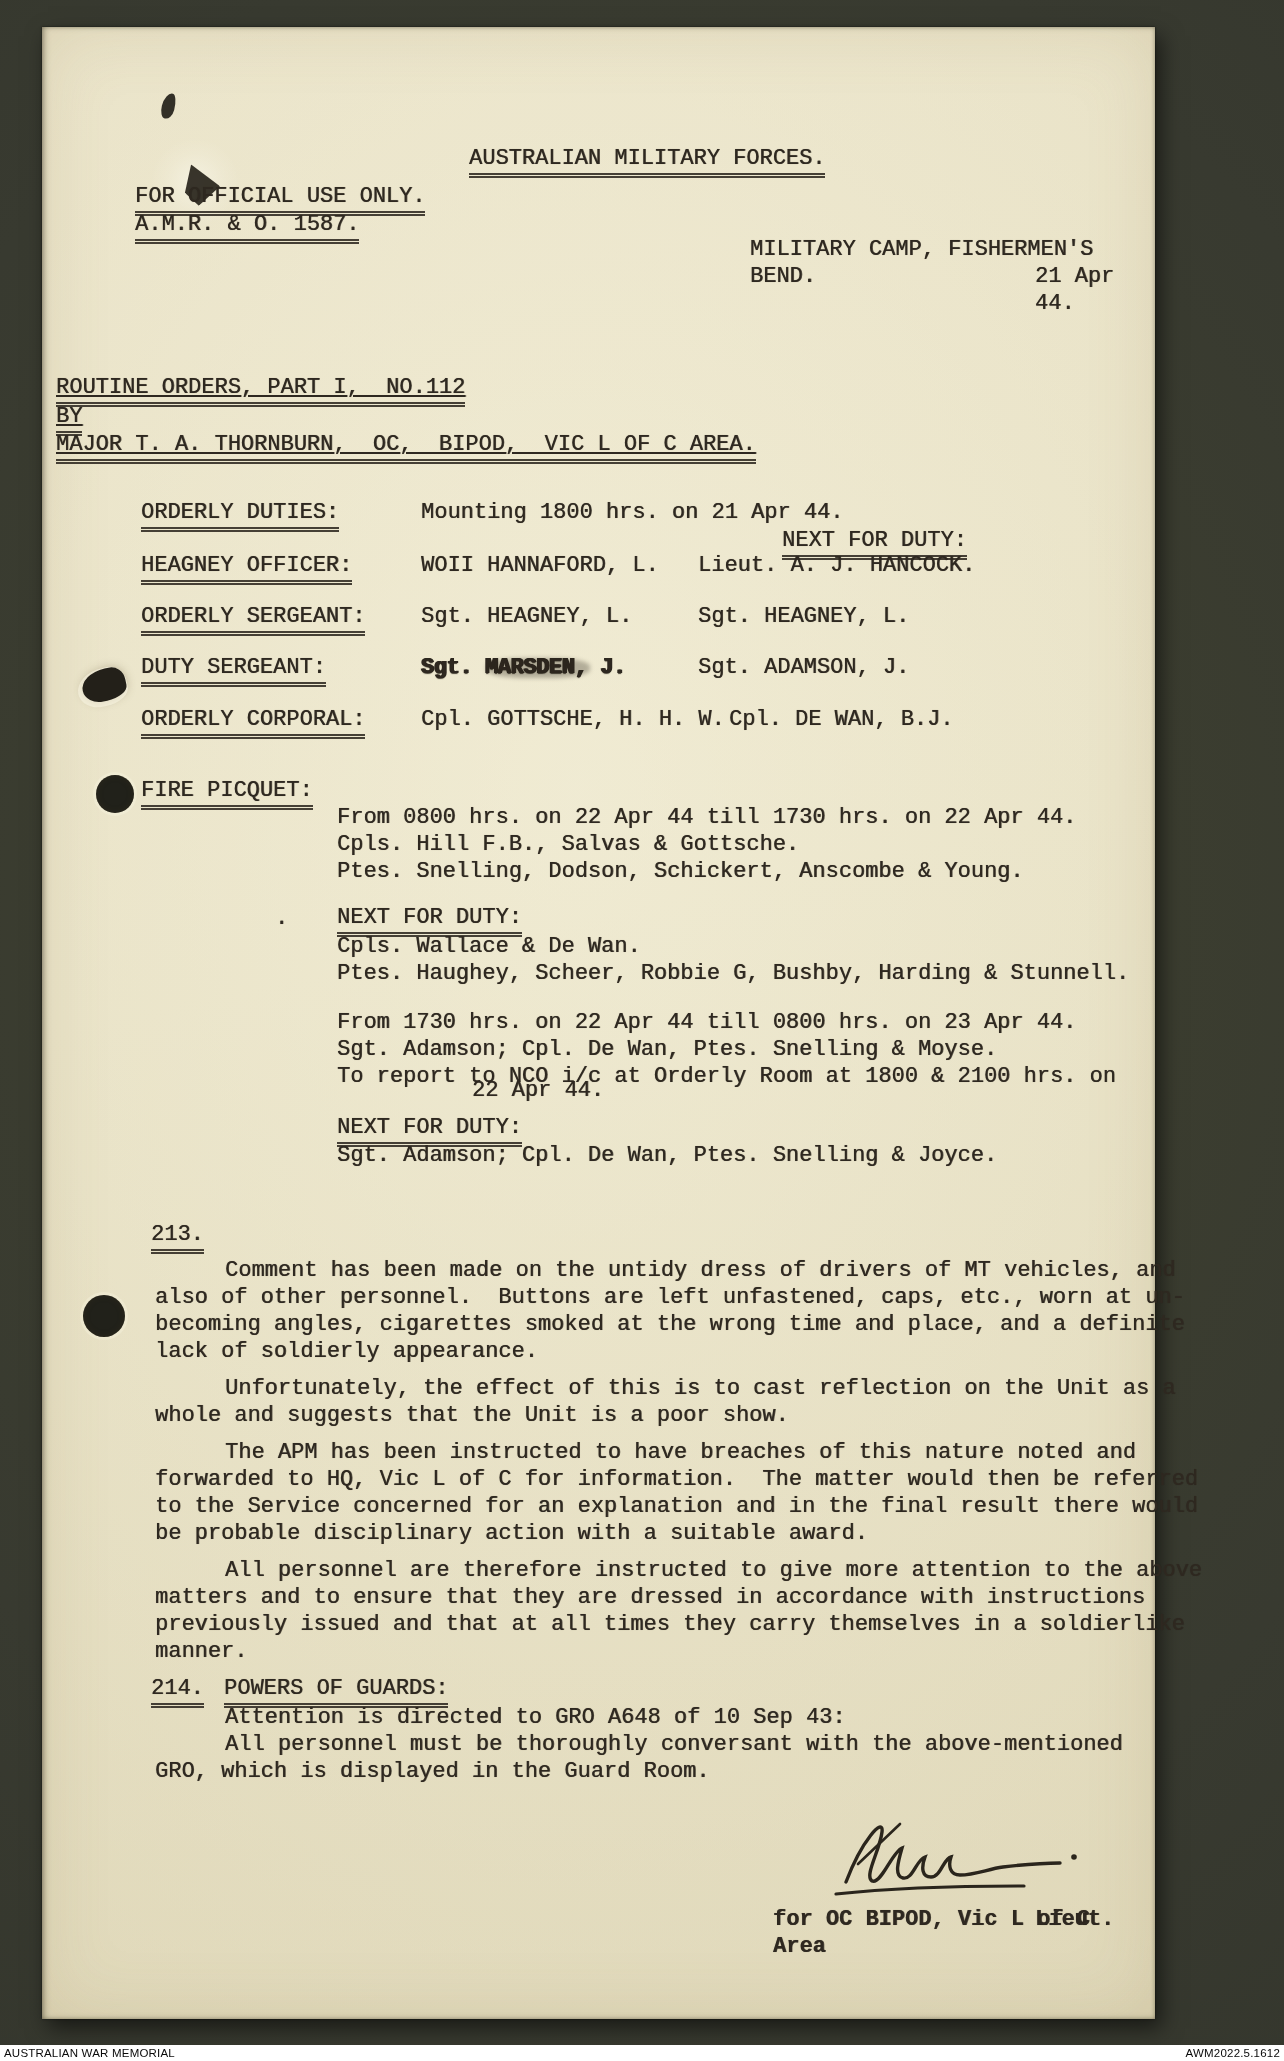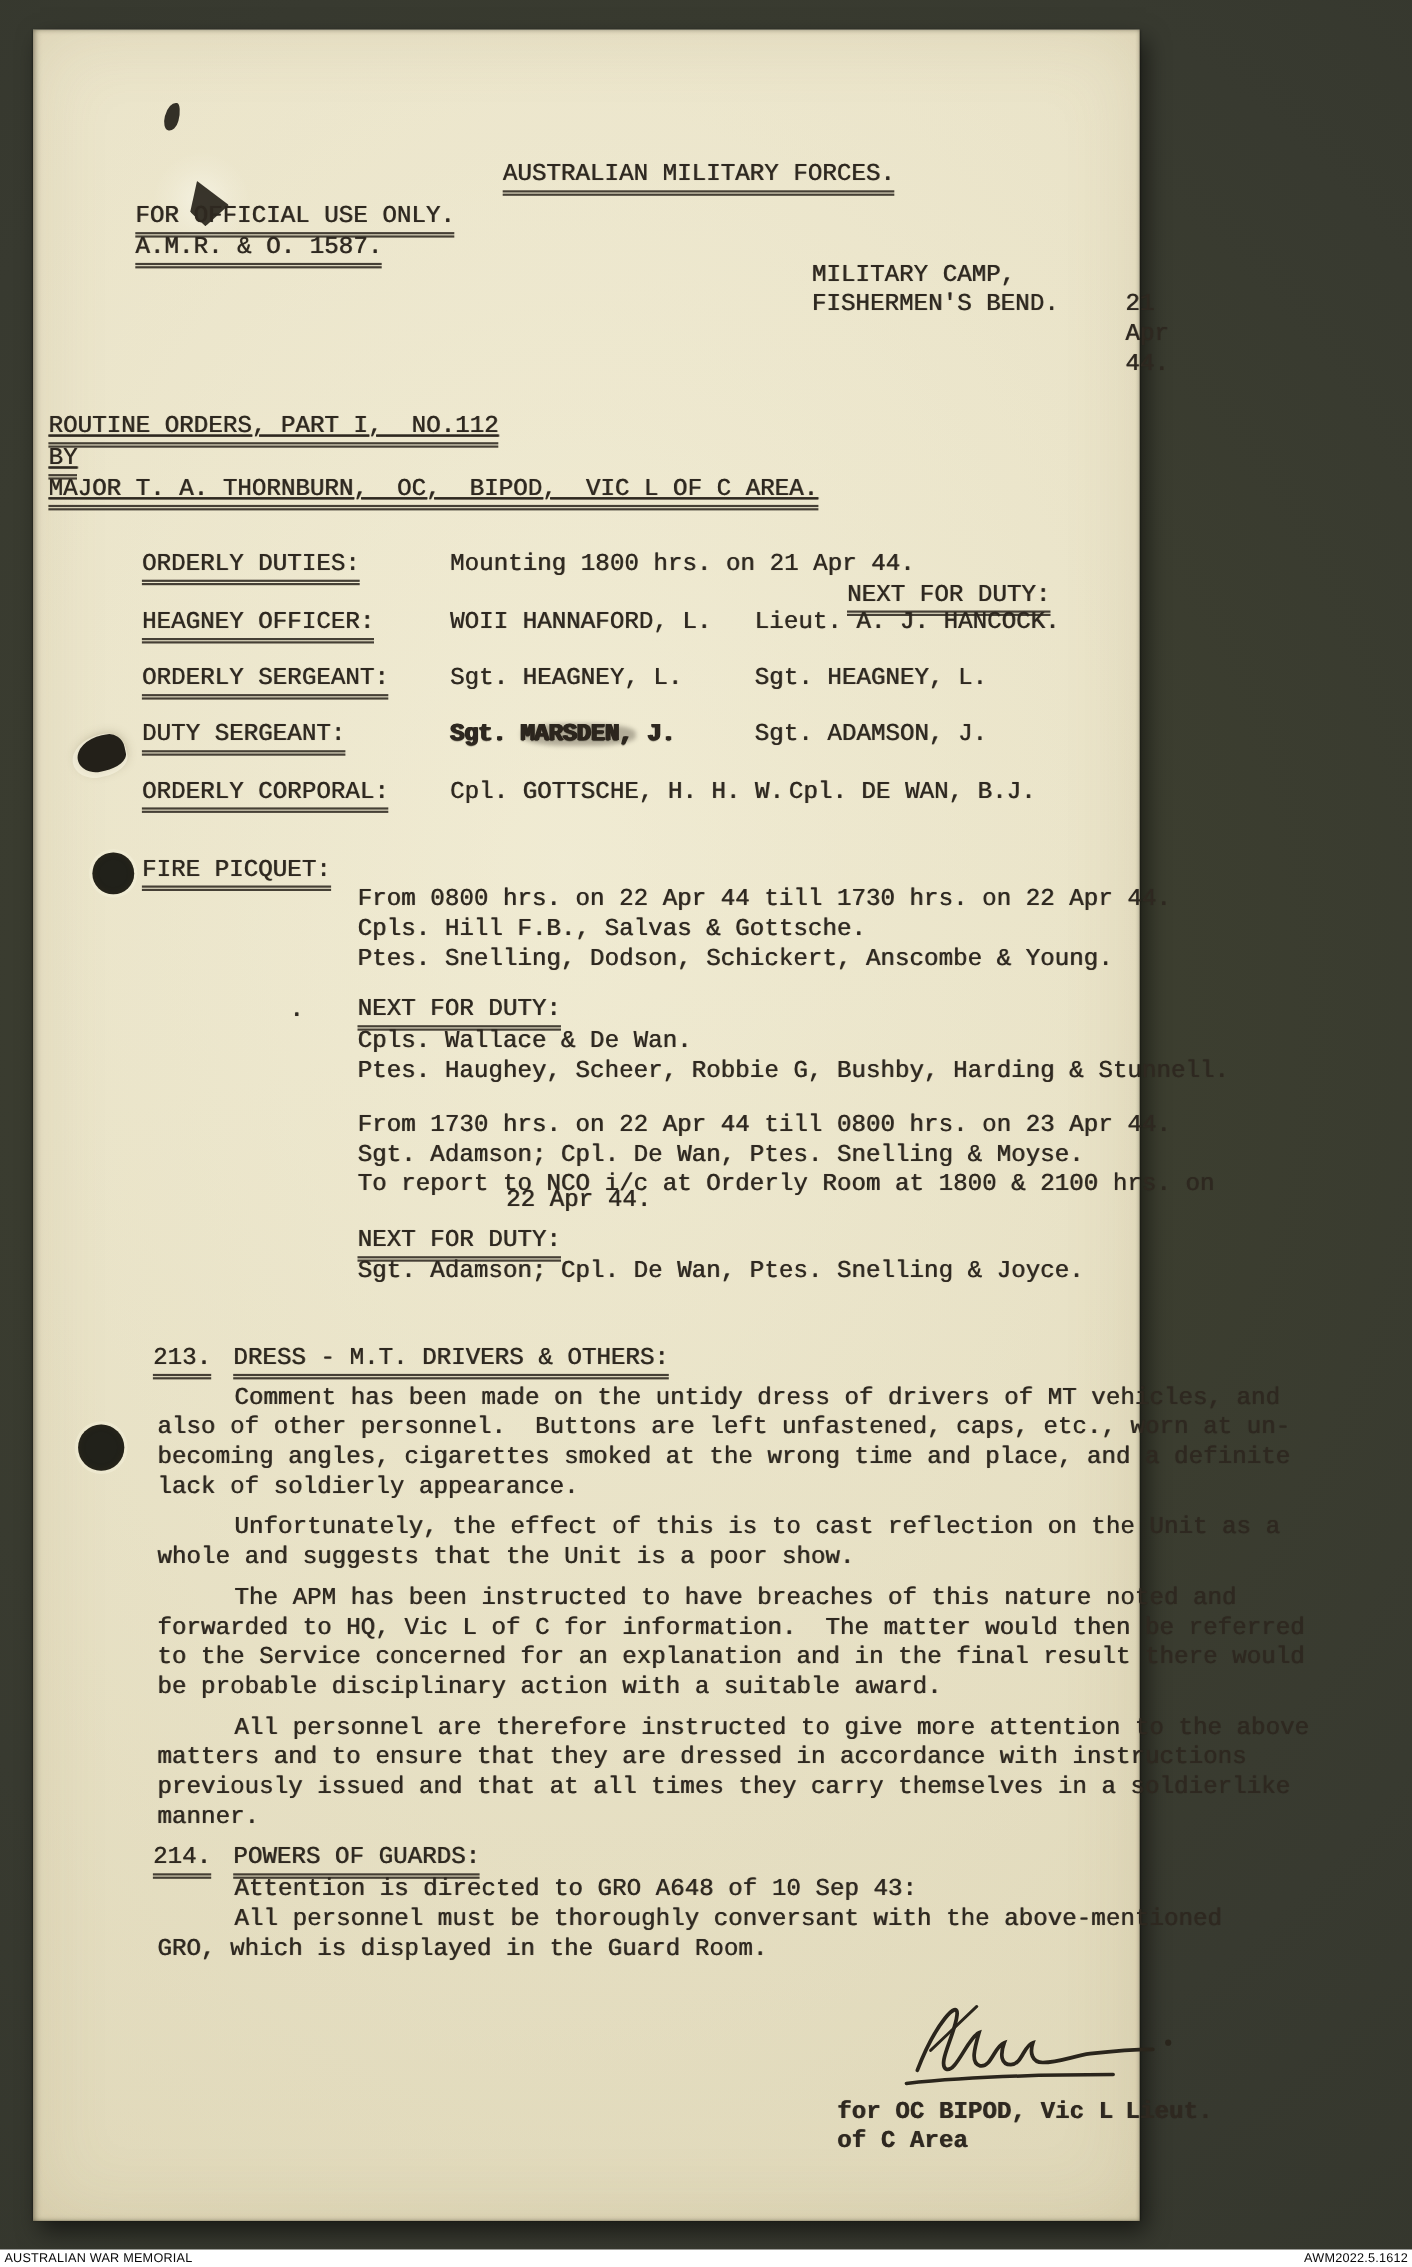--- a/index.html
+++ b/index.html
@@ -2,21 +2,21 @@
 <html><head>
 <meta charset="utf-8">
 <style>
   html,body{margin:0;padding:0;}
   body{
     width:1284px;height:2061px;position:relative;overflow:hidden;
     background:radial-gradient(120% 90% at 50% 45%, #40422f 0%, #383a30 55%, #31332a 100%);
     font-family:"Liberation Sans", sans-serif;
   }
   .paper{
-    position:absolute;left:30px;top:27px;width:1006px;height:1992px;
+    position:absolute;left:42px;top:27px;width:1113px;height:1992px;
     background:
       radial-gradient(130% 100% at 48% 38%, rgba(255,252,238,.30), rgba(150,130,80,.10)),
       linear-gradient(168deg,#ece6cb 0%, #e9e3c6 45%, #e2dbbc 100%);
     box-shadow: inset 3px 0 7px -2px rgba(40,35,20,.55),
                 inset -1px 0 4px -1px rgba(40,35,20,.35),
                 inset 0 0 70px rgba(140,120,70,.16),
                 6px 9px 20px rgba(0,0,0,.55),
                 0 0 2px rgba(0,0,0,.65);
   }
   .tw{
@@ -107,21 +107,20 @@
 
   <div class="tw" style="left:295px;top:969px;width:920px;margin-top:13px;">From 1730 hrs. on 22 Apr 44 till 0800 hrs. on 23 Apr 44.
 Sgt. Adamson; Cpl. De Wan, Ptes. Snelling &amp; Moyse.
 To report to NCO i/c at Orderly Room at 1800 &amp; 2100 hrs. on</div>
   <div class="tw" style="left:430px;top:1050px;">22 Apr 44.</div>
 
   <div class="tw" style="left:295px;top:1087px;"><span class="u">NEXT FOR DUTY:</span></div>
   <div class="tw" style="left:295px;top:1115px;width:920px;">Sgt. Adamson; Cpl. De Wan, Ptes. Snelling &amp; Joyce.</div>
 
   <div class="tw" style="left:109px;top:1194px;"><span class="u">213.</span></div>
-  <div class="tw" style="left:182px;top:1194px;"><span class="u">DRESS - M.T. DRIVERS &amp; OTHERS:</span></div>
   <div class="tw para" style="top:1230px;">Comment has been made on the untidy dress of drivers of MT vehicles, and
 also of other personnel.  Buttons are left unfastened, caps, etc., worn at un-
 becoming angles, cigarettes smoked at the wrong time and place, and a definite
 lack of soldierly appearance.</div>
   <div class="tw para" style="top:1412px;">The APM has been instructed to have breaches of this nature noted and
 forwarded to HQ, Vic L of C for information.  The matter would then be referred
 to the Service concerned for an explanation and in the final result there would
 be probable disciplinary action with a suitable award.</div>
   <div class="tw para" style="top:1348px;">Unfortunately, the effect of this is to cast reflection on the Unit as a
 whole and suggests that the Unit is a poor show.</div>

